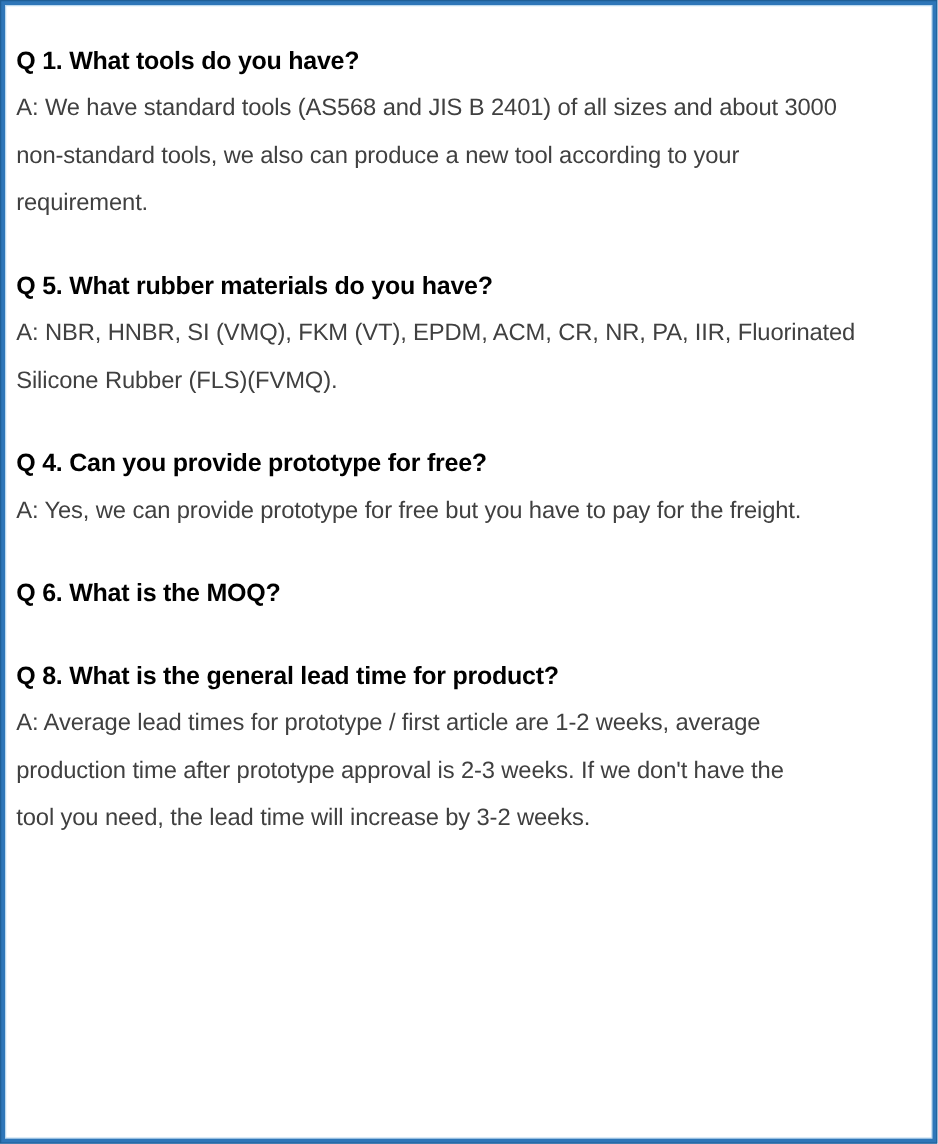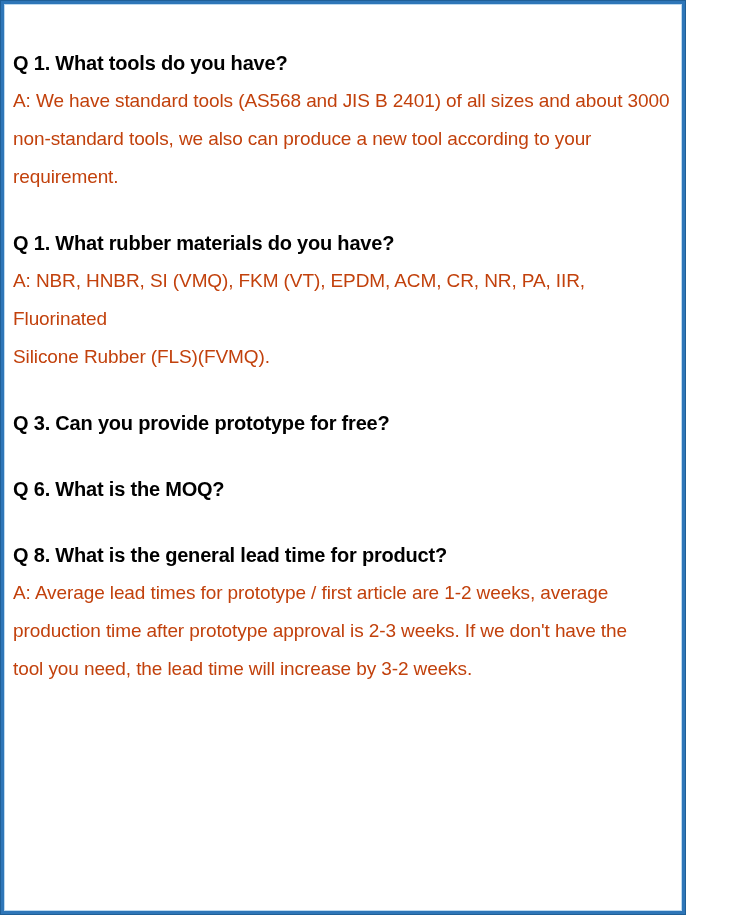--- a/index.html
+++ b/index.html
@@ -2,74 +2,75 @@
 <html><head>
 <meta charset="utf-8">
 <style>
   html, body {
     margin: 0;
     padding: 0;
     background: #ffffff;
   }
   .faq-document {
     position: relative;
-    width: 686px;
+    width: 750px;
     height: 915px;
     box-sizing: border-box;
     background: #ffffff;
     
     box-shadow:
       inset 0 0 0 1px #1f5f97,
       inset 0 0 0 4px #2e76b8,
       inset 0 0 0 5px #bcd9ef;
-    padding: 44px 13px 0 13px;
+    padding: 30px 13px 0 13px;
     overflow: hidden;
     font-family: "Liberation Sans", sans-serif;
   }
   .faq-item {
     margin: 0 0 28px 0;
   }
   .faq-question {
     margin: 0;
     font-size: 20px;
     line-height: 38px;
     font-weight: bold;
     color: #000000;
     letter-spacing: -0.2px;
   }
   .faq-answer {
     margin: 0;
     font-size: 19px;
     line-height: 38px;
     font-weight: normal;
-    color: #c2410c;
+    color: #404040;
     white-space: pre-line;
     letter-spacing: -0.1px;
   }
 </style>
 </head>
 <body>
 
 <div class="faq-document">
 
   <section class="faq-item">
     <h2 class="faq-question">Q 1. What tools do you have?</h2>
     <p class="faq-answer">A: We have standard tools (AS568 and JIS B 2401) of all sizes and about 3000
 non-standard tools, we also can produce a new tool according to your
 requirement.</p>
   </section>
 
   <section class="faq-item">
-    <h2 class="faq-question">Q 1. What rubber materials do you have?</h2>
+    <h2 class="faq-question">Q 5. What rubber materials do you have?</h2>
     <p class="faq-answer">A: NBR, HNBR, SI (VMQ), FKM (VT), EPDM, ACM, CR, NR, PA, IIR, Fluorinated
 Silicone Rubber (FLS)(FVMQ).</p>
   </section>
 
   <section class="faq-item">
-    <h2 class="faq-question">Q 3. Can you provide prototype for free?</h2>
+    <h2 class="faq-question">Q 4. Can you provide prototype for free?</h2>
+    <p class="faq-answer">A: Yes, we can provide prototype for free but you have to pay for the freight.</p>
   </section>
 
   <section class="faq-item">
     <h2 class="faq-question">Q 6. What is the MOQ?</h2>
   </section>
 
   <section class="faq-item">
     <h2 class="faq-question">Q 8. What is the general lead time for product?</h2>
     <p class="faq-answer">A: Average lead times for prototype / first article are 1-2 weeks, average
 production time after prototype approval is 2-3 weeks. If we don't have the

